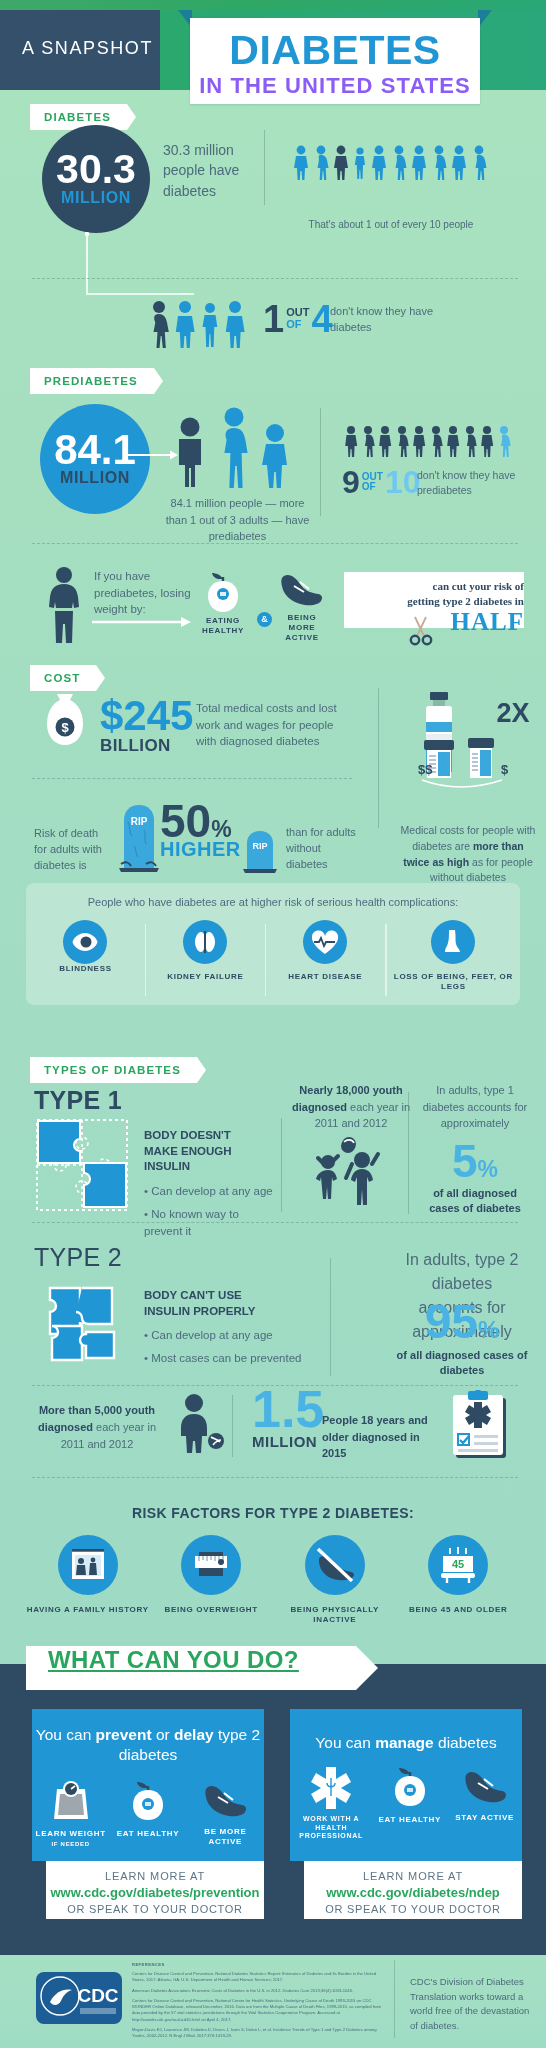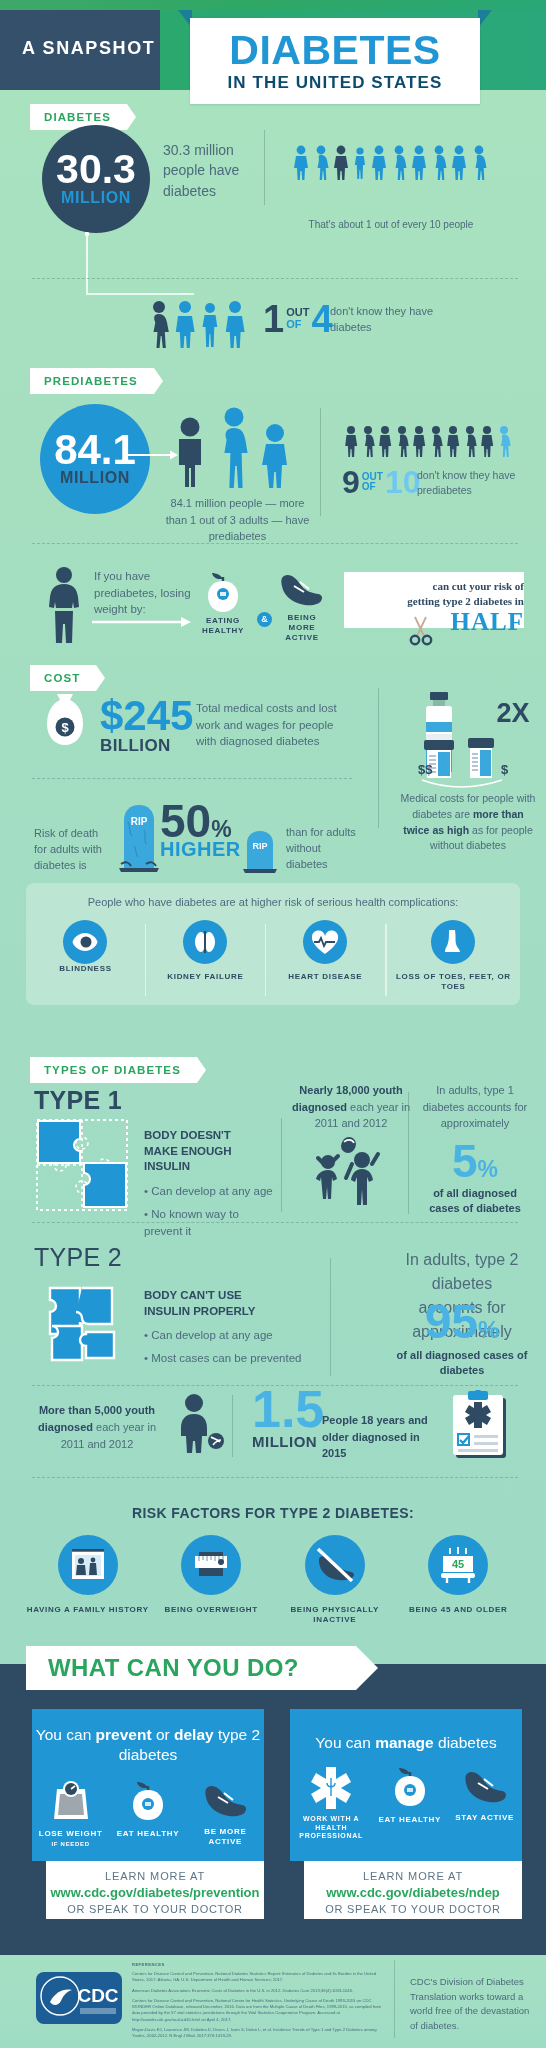--- a/index.html
+++ b/index.html
@@ -19,32 +19,32 @@
   }
 
   
   .topgreen { position:absolute; top:0; left:0; width:546px; height:10px;
     background: linear-gradient(90deg,#3ea86a 0%, #2fa765 45%, #2aa775 100%); }
   .headerbar { position:absolute; top:10px; left:0; width:546px; height:80px;
      background:#35506b; }
   .headerbar-right { position:absolute; top:10px; left:160px; width:386px; height:80px;
      background: linear-gradient(90deg,#2aa86e 0%, #2ba874 55%, #2aa87c 100%); }
   .snapshot { position:absolute; top:38px; left:22px; font-size:18px; letter-spacing:1.6px;
-     color:#ffffff; font-weight:700; z-index:6; }
+     color:#ffffff; font-weight:400; z-index:6; }
   .title-ribbon {
      position:absolute; top:18px; left:190px; width:290px; height:86px;
      background:#ffffff; z-index:5; padding-top:12px; text-align:center;
      box-shadow:0 1px 2px rgba(0,0,0,.12);
   }
   .ribbon-fold-l { position:absolute; top:10px; left:178px; width:14px; height:18px;
      background:#1d7e9a; z-index:4; clip-path: polygon(0 0,100% 0,100% 100%); }
   .ribbon-fold-r { position:absolute; top:10px; left:478px; width:14px; height:18px;
      background:#1d7e9a; z-index:4; clip-path: polygon(0 0,100% 0,0 100%); }
   .title-main { font-size:41px; font-weight:bold; color:#2196d4; letter-spacing:.5px; line-height:.98; }
-  .title-sub { font-size:17px; font-weight:bold; color:#0c4a6e; letter-spacing:1.1px; margin-top:3px; }
+  .title-sub { font-size:22px; font-weight:bold; color:#8b5cf6; letter-spacing:1.1px; margin-top:3px; }
 
   
   .sec { position:absolute; left:30px; right:26px; height:26px; }
   .sec .tag {
     position:absolute; left:0; top:0; height:26px; background:#ffffff;
     display:flex; align-items:center; padding:0 16px 0 14px;
     font-size:11.5px; font-weight:bold; letter-spacing:1.1px; color:#2aa55e;
   }
   .sec .tag:after { content:""; position:absolute; right:-9px; top:0;
     border-top:13px solid transparent; border-bottom:13px solid transparent;
@@ -74,21 +74,21 @@
   .panel { position:absolute; background:rgba(255,255,255,.28); border-radius:8px; }
 
   .iconcirc { border-radius:50%; background:#2196d4; display:flex;
      align-items:center; justify-content:center; }
 
   .vdiv { position:absolute; width:1px; background:rgba(90,138,122,.42); }
 
   
   .darkband { position:absolute; left:0; width:546px; background:#2f4a63; }
   .wcyd-ribbon { position:absolute; background:#ffffff; display:flex; align-items:flex-start;
-     padding:8px 22px; font-size:24px; font-weight:bold; color:#2aa55e; letter-spacing:.4px; }
+     padding:0 22px; font-size:24px; font-weight:bold; color:#2aa55e; letter-spacing:.4px;text-decoration:underline; }
   .wcyd-ribbon:after { content:""; position:absolute; right:-22px; top:0;
      border-top:22px solid transparent; border-bottom:22px solid transparent;
      border-left:22px solid #ffffff; }
   .bluecard { position:absolute; background:#2196d4; }
   .bluecard h3 { color:#ffffff; font-weight:400; font-size:15.5px; text-align:center; line-height:1.28; }
   .bluecard h3 b { font-weight:bold; }
   .whitecard { position:absolute; background:#ffffff; text-align:center; }
   .whitecard .l1 { font-size:11px; letter-spacing:.9px; color:#5c7586; }
   .whitecard .l2 { font-size:13px; font-weight:bold; color:#2aa55e; }
   .whitecard .l3 { font-size:11px; letter-spacing:.7px; color:#5c7586; }
@@ -385,21 +385,21 @@
     <rect x="54" y="58" width="22" height="30" fill="#ffffff"></rect>
     <rect x="64" y="60" width="11" height="26" fill="#3aa7dd"></rect>
     <g stroke="#9fb4c1" stroke-width="1.3">
       <path d="M56 64h6M56 68h6M56 72h6M56 76h6M56 80h6"></path>
     </g>
     <text x="97" y="32" font-family="Liberation Sans" font-size="27" font-weight="bold" fill="#2f4a63" text-anchor="middle">2X</text>
     <text x="2" y="84" font-family="Liberation Sans" font-size="13" font-weight="bold" fill="#2f4a63">$$</text>
     <text x="85" y="84" font-family="Liberation Sans" font-size="13" font-weight="bold" fill="#2f4a63">$</text>
     <path d="M6 90 Q44 104 86 90" stroke="#ffffff" stroke-width="1.4" fill="none"></path>
   </svg>
-  <div class="t" style="top:791px;left:400px;width:136px;text-align:center;font-size:10.5px;line-height:1.5;color:#4d6b7d;"><span>Medical costs for people with diabetes are </span><span class="bold">more than twice as high</span><span> as for people without diabetes</span></div>
+  <div class="t" style="top:823px;left:400px;width:136px;text-align:center;font-size:10.5px;line-height:1.5;color:#4d6b7d;"><span>Medical costs for people with diabetes are </span><span class="bold">more than twice as high</span><span> as for people without diabetes</span></div>
 
   <div class="thinrule" style="top:778px;left:32px;width:320px;"></div>
 
   <div class="t body-txt" style="top:826px;left:34px;width:78px;font-size:11px;">Risk of death for adults with diabetes is</div>
   <svg class="t" style="top:800px;left:118px;" width="42" height="72">
     <path d="M6 68V20c0-9 6-15 15-15s15 6 15 15v48z" fill="#3aa7dd"></path>
     <path d="M10 22c3 5 0 9 4 14M26 30c3 6-1 9 2 14M16 46c3 4 1 7 4 11" stroke="#2f8fc4" stroke-width="1.2" fill="none"></path>
     <text x="21" y="25" font-family="Liberation Sans" font-size="10" font-weight="bold" fill="#ffffff" text-anchor="middle">RIP</text>
     <path d="M1 68h40l-2 4H3z" fill="#2f4a63"></path>
     <path d="M3 64c4-3 8-2 10 2M28 64c4-3 8-2 10 2" stroke="#2f4a63" stroke-width="2" fill="none"></path>
@@ -458,21 +458,21 @@
 
 
       <div class="vdiv" style="position:relative;top:4px;height:72px;width:1px;background:rgba(255,255,255,.55);"></div>
 
       <div style="flex:1.12;text-align:center;">
         <div class="iconcirc" style="width:44px;height:44px;margin:0 auto;">
           <svg width="24" height="26" viewBox="0 0 24 26">
             <path d="M8 1h6c1 6 0 10 1 14 1 4 4 5 4 8H4c0-4 2-5 3-9 1-4 1-8 1-13z" fill="#ffffff"></path>
           </svg>
         </div>
-        <div class="smallcap" style="margin-top:8px;">LOSS OF TOES, FEET, OR TOES</div>
+        <div class="smallcap" style="margin-top:8px;">LOSS OF BEING, FEET, OR LEGS</div>
       </div>
     </div>
   </div>
 
   <div class="sec" style="top:1057px;">
     <div class="rule"></div>
     <div class="tag">TYPES OF DIABETES</div>
   </div>
 
   <div class="t" style="top:1086px;left:34px;font-size:25px;font-weight:bold;color:#2f4a63;letter-spacing:.3px;">TYPE 1</div>
@@ -650,21 +650,21 @@
     <h3 style="padding-top:16px;"><span>You can </span><b>prevent</b><span> or </span><b>delay</b><span> type 2 diabetes</span></h3>
     <div style="display:flex;margin-top:14px;">
       <div style="flex:1;text-align:center;">
         <svg width="44" height="42" viewBox="0 0 44 42" style="margin:0 auto;">
           <path d="M8 10h28l3 30H5z" fill="#ffffff"></path>
           <path d="M11 15h22l2 21H9z" fill="#9fa7ae"></path>
           <circle cx="22" cy="10" r="8" fill="#ffffff"></circle>
           <circle cx="22" cy="10" r="6" fill="#2f4a63"></circle>
           <path d="M22 10l4-3" stroke="#ffffff" stroke-width="1.6"></path>
         </svg>
-        <div class="smallcap" style="color:#ffffff;margin-top:8px;">LOSE WEIGHT</div>
+        <div class="smallcap" style="color:#ffffff;margin-top:8px;">LEARN WEIGHT</div>
         <div class="smallcap" style="color:#ffffff;font-size:6px;margin-top:2px;">IF NEEDED</div>
       </div>
       <div style="flex:1;text-align:center;">
         <svg width="42" height="42" viewBox="0 0 42 42" style="margin:0 auto;">
           <path d="M21 9c-2-4-7-6-11-6 1 4 4 6 8 6z" fill="#2f4a63"></path>
           <path d="M21 7v6" stroke="#2f4a63" stroke-width="2.4" fill="none"></path>
           <path d="M21 11c-9 0-15 6-15 15s6 15 15 15 15-6 15-15-6-15-15-15z" fill="#ffffff"></path>
           <circle cx="21" cy="25" r="6" fill="#2196d4"></circle>
           <path d="M18 23h6v4h-6z" fill="#ffffff" opacity=".8"></path>
         </svg>

